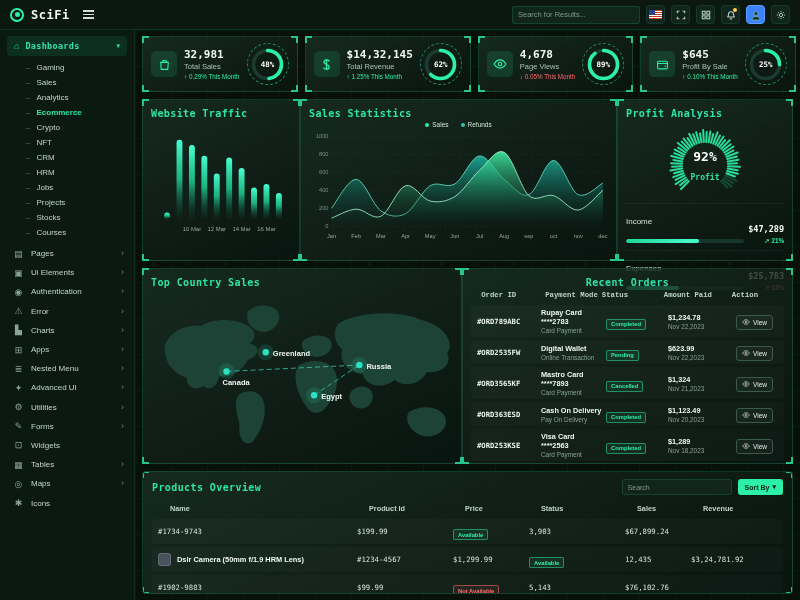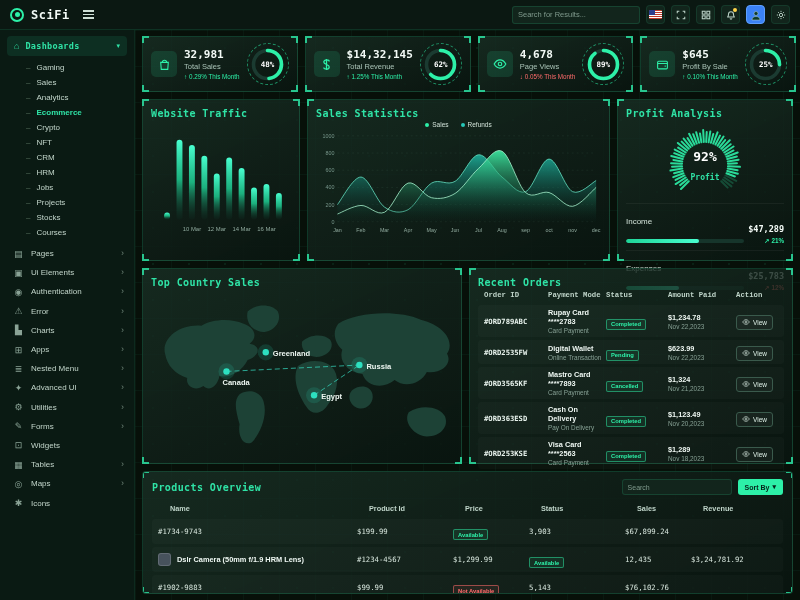--- a/index.html
+++ b/index.html
@@ -80,21 +80,21 @@
   .card-value{font:bold 11px "DejaVu Sans Mono",monospace;color:#f4fbf7;}
   .card-label{font-size:7.5px;color:#a9c2b6;margin-top:1px;white-space:nowrap;}
   .card-change{font-size:6.3px;margin-top:1.5px;white-space:nowrap;}
   .up{color:#2df0a8;} .down{color:#ff6b6b;}
   .ring{width:42px;height:42px;flex:none;border:1px dashed rgba(45,240,168,.55);border-radius:50%;
     padding:2.5px;position:relative;}
   .ring svg{display:block;}
   .ring span{position:absolute;inset:0;display:flex;align-items:center;justify-content:center;
     font:bold 7.5px "DejaVu Sans Mono",monospace;color:#fff;}
 
-  .row{display:flex;gap:7px;flex:none;}
+  .row{display:flex;flex:none;}
   #r2{height:162px;}
   #traffic-panel{width:158px;flex:none;padding:8px;}
   #sales-panel{flex:1;padding:8px;}
   #profit-panel{width:176px;flex:none;padding:8px;}
   #traffic-svg,#sales-svg{width:100%;display:block;}
   .legend{display:flex;justify-content:center;gap:12px;height:11px;align-items:center;}
   .legend .li{display:flex;align-items:center;gap:3px;font-size:6.5px;color:#cfe0d6;}
   .legend .dot{width:4px;height:4px;border-radius:50%;}
 
   #gauge-wrap{position:relative;height:76px;margin-top:2px;}
@@ -109,21 +109,21 @@
   .pa-line b{font-size:8.5px;color:#f4fbf7;font-family:"DejaVu Sans Mono",monospace;margin-top:16px;}
   .pa-mid{display:flex;align-items:center;gap:6px;margin-top:3px;}
   .pa-bar{flex:1;height:4px;border-radius:2px;background:#16352b;overflow:hidden;}
   .pa-bar i{display:block;height:100%;border-radius:2px;
     background:linear-gradient(90deg,#1fd598,#49ffd0);}
   .pa-change{font-size:6.3px;font-weight:bold;width:34px;text-align:right;}
 
   #r3{height:196px;}
   #map-panel{width:320px;flex:none;padding:8px;}
   #map-svg{width:100%;height:170px;display:block;}
-  #orders-panel{flex:1;padding:8px;display:flex;flex-direction:column;}
+  #orders-panel{flex:1;padding:8px;display:flex;flex-direction:column;align-items:center;}
   .ogrid{display:grid;grid-template-columns:60px 1fr 58px 64px 42px;gap:4px;align-items:center;}
   #orders-head{padding:3px 6px;font-family:Liberation Mono, monospace;}
   #orders-head div{font-size:7.3px;font-weight:bold;color:#bfd4c9;}
   .orow{padding:3px 6px;background:rgba(255,255,255,.025);border-radius:3px;margin-top:3px;}
   .oid{font:bold 7.2px "DejaVu Sans Mono",monospace;color:#e8f3ed;}
   .l1{font-size:7.3px;font-weight:bold;color:#eef7f2;}
   .l2{font-size:6.4px;color:#86a094;margin-top:1px;}
   .badge{display:inline-block;font-size:5.8px;font-weight:bold;padding:1.5px 4px;border-radius:2px;
     border:1px solid rgba(45,240,168,.5);color:#2df0a8;background:rgba(45,240,168,.08);}
   .badge.red{border-color:rgba(255,107,107,.55);color:#ff6b6b;background:rgba(255,107,107,.08);}

